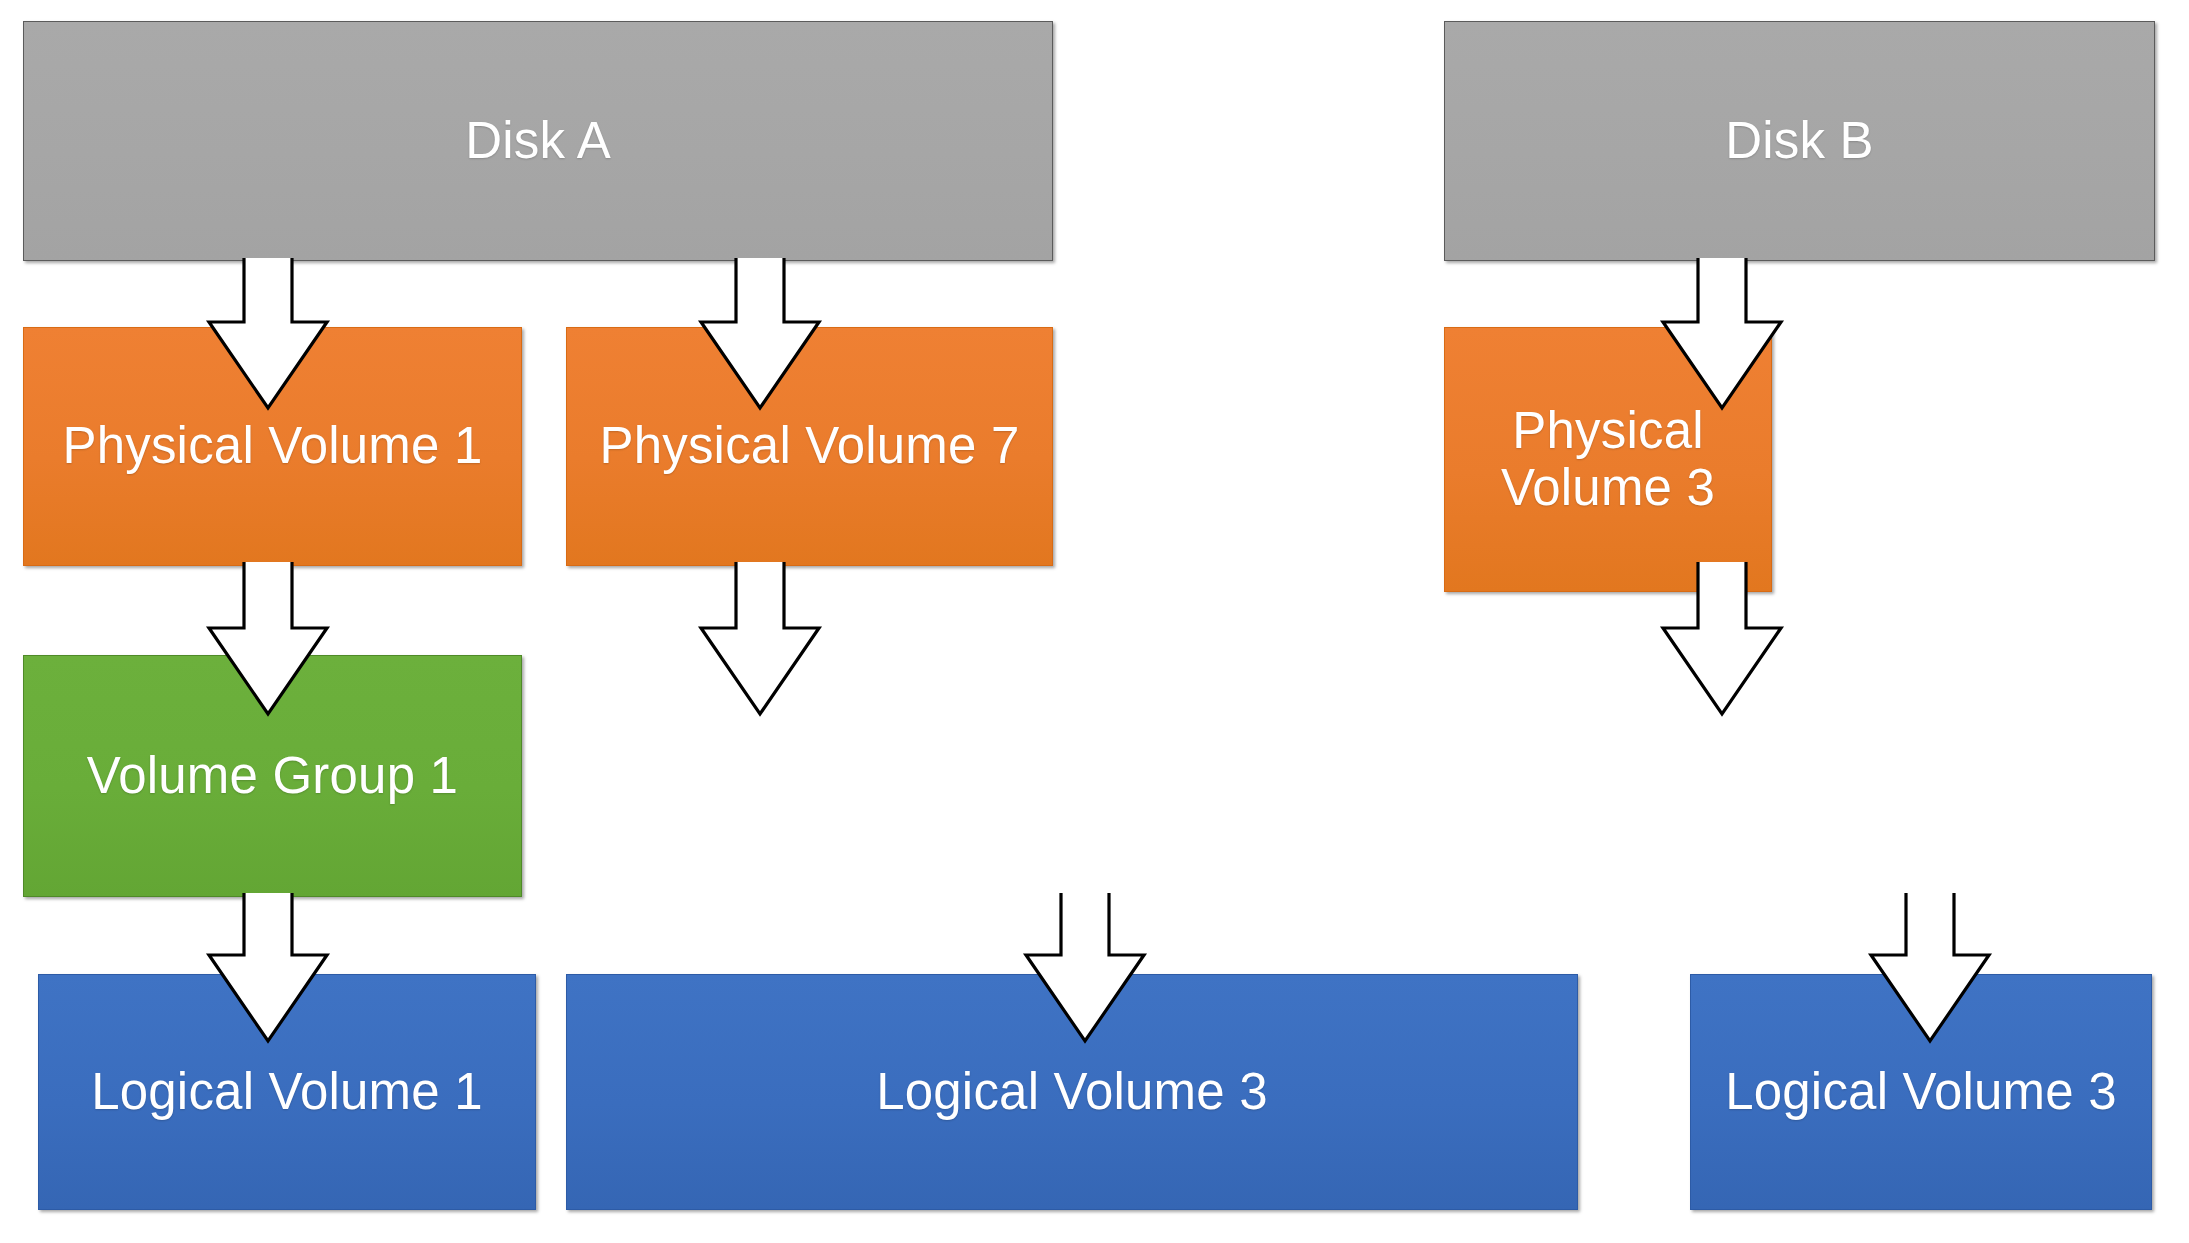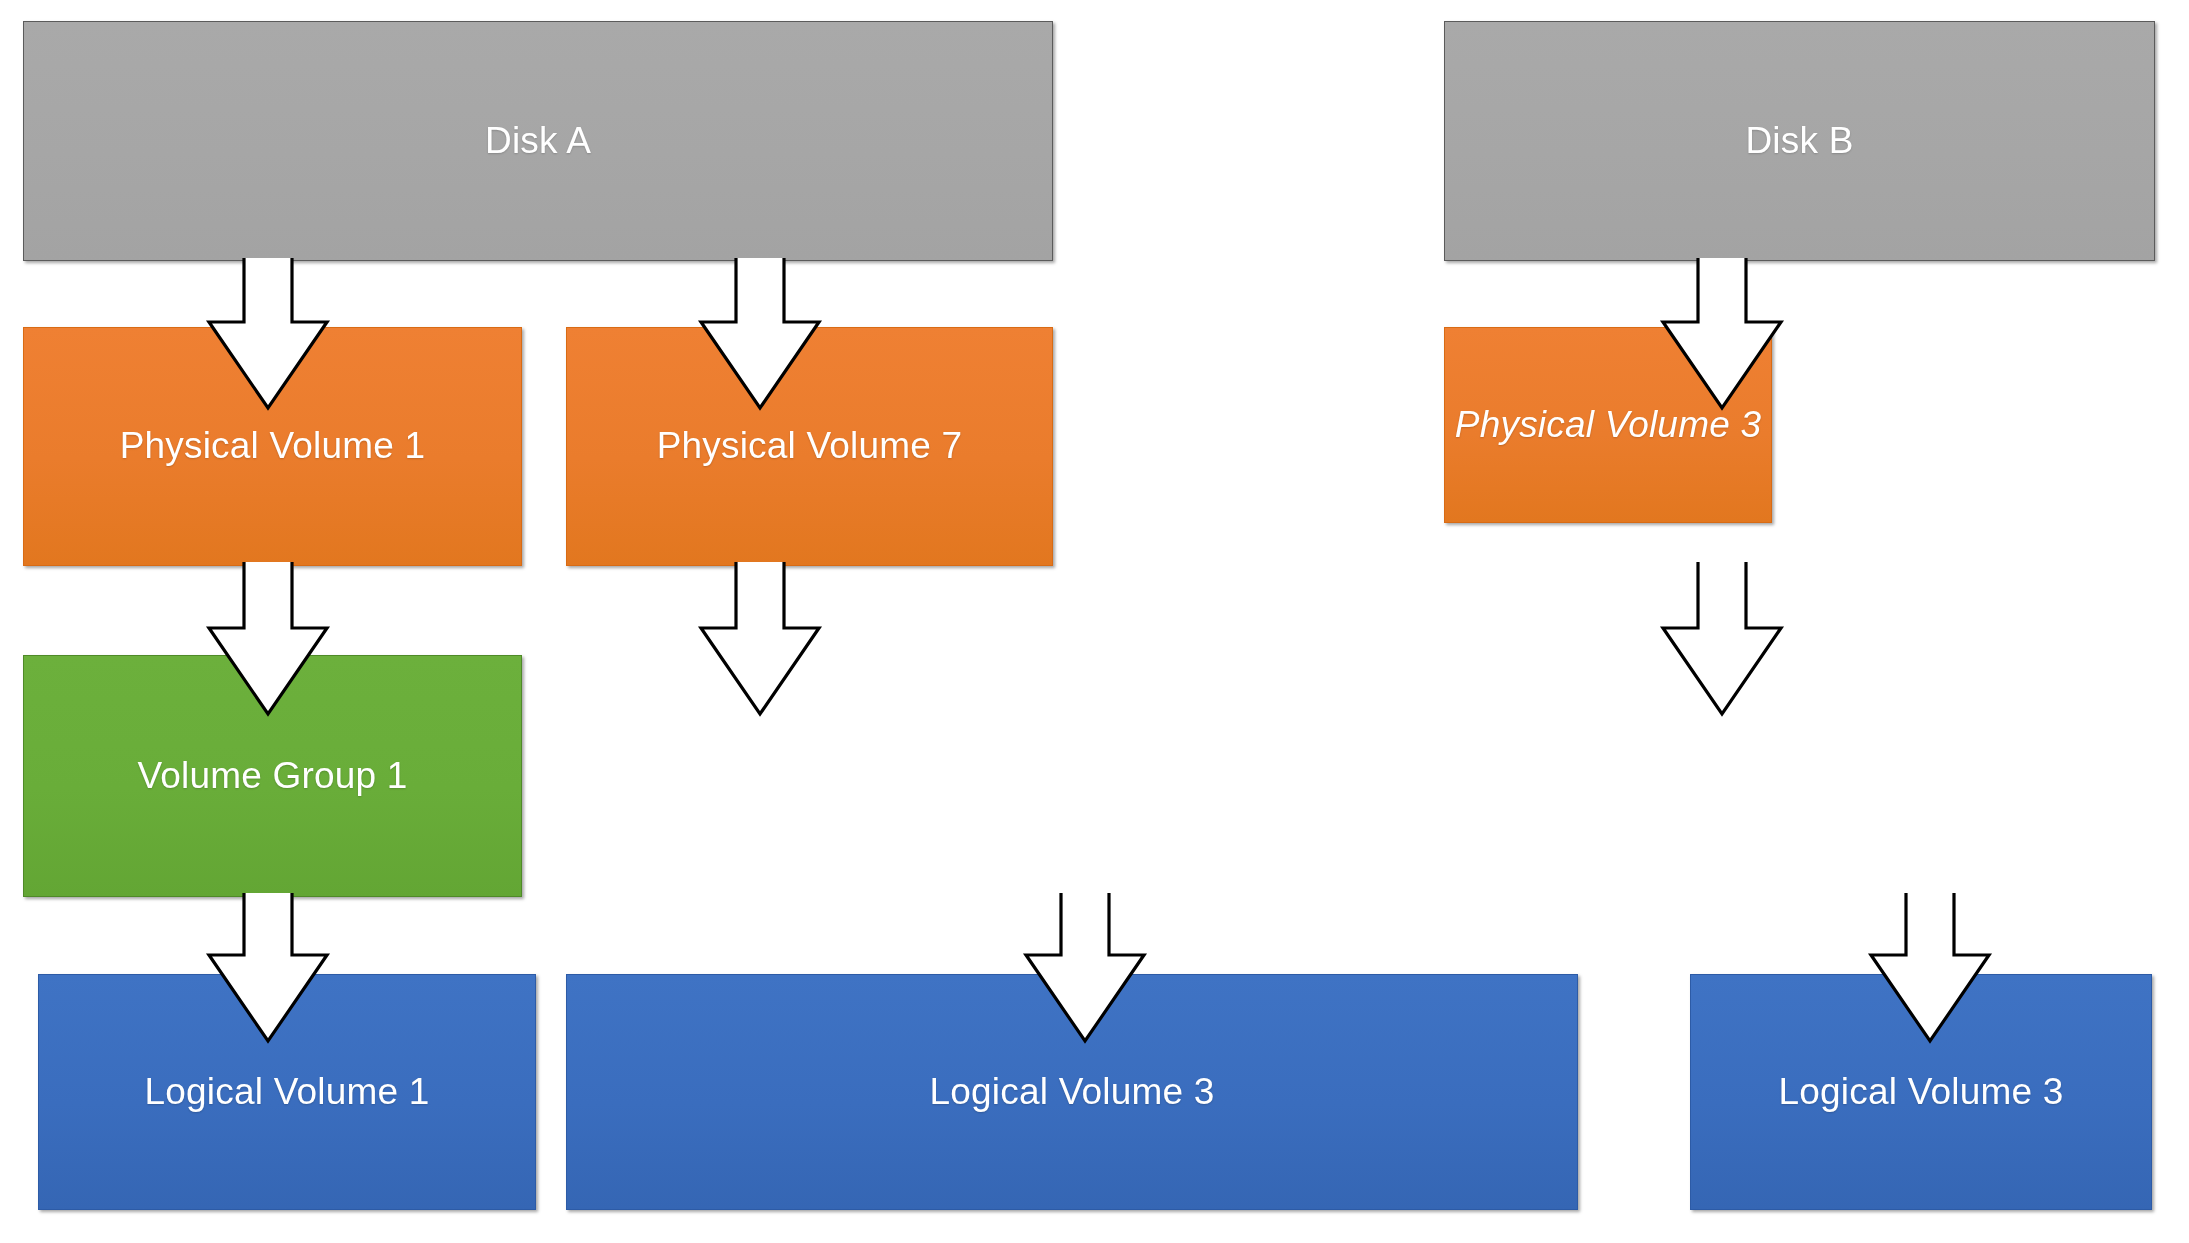--- a/index.html
+++ b/index.html
@@ -17,21 +17,21 @@
     background: #ffffff;
     overflow: hidden;
   }
   .node {
     position: absolute;
     box-sizing: border-box;
     display: flex;
     align-items: center;
     justify-content: center;
     color: #ffffff;
-    font-size: 37px;
+    font-size: 51px;
     font-weight: 400;
     letter-spacing: 0.2px;
     text-align: center;
     z-index: 1;
     box-shadow: 2px 2px 3px rgba(0,0,0,0.35);
   }
   .node-label {
     display: block;
     line-height: 1.1;
     text-shadow: 0 1px 2px rgba(0,0,0,0.18);
@@ -78,21 +78,21 @@
     </div>
     <div class="node disk" style="left: 1444px; top: 21px; width: 711px; height: 240px;">
       <span class="node-label">Disk B</span>
     </div>
     <div class="node pv" style="left: 23px; top: 327px; width: 499px; height: 239px;">
       <span class="node-label">Physical Volume 1</span>
     </div>
     <div class="node pv" style="left: 566px; top: 327px; width: 487px; height: 239px;">
       <span class="node-label">Physical Volume 7</span>
     </div>
-    <div class="node pv" style="left: 1444px; top: 327px; width: 328px; height: 196px; font-style: italic;">
+    <div class="node pv" style="left: 1444px; top: 327px; width: 328px; height: 265px;">
       <span class="node-label">Physical Volume 3</span>
     </div>
     <div class="node vg" style="left: 23px; top: 655px; width: 499px; height: 242px;">
       <span class="node-label">Volume Group 1</span>
     </div>
     <div class="node lv" style="left: 38px; top: 974px; width: 498px; height: 236px;">
       <span class="node-label">Logical Volume 1</span>
     </div>
     <div class="node lv" style="left: 566px; top: 974px; width: 1012px; height: 236px;">
       <span class="node-label">Logical Volume 3</span>

